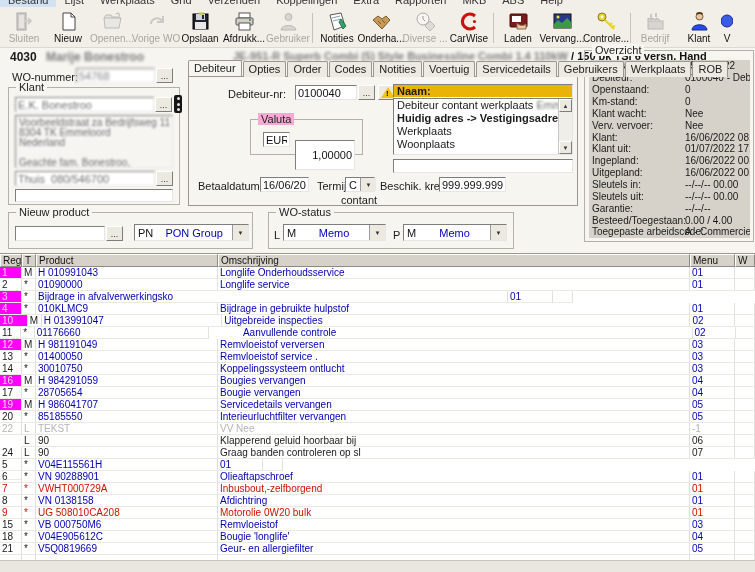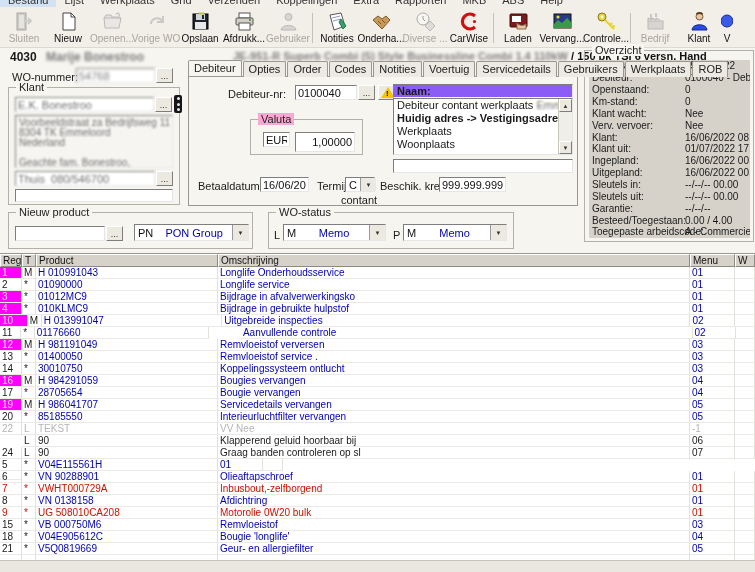--- a/index.html
+++ b/index.html
@@ -55,21 +55,21 @@
   
   .tabctl{position:absolute;left:188px;top:61px;width:390px;height:145px;}
   .tabrow{position:absolute;left:0;top:0;height:16px;display:flex;z-index:2;}
   .tab{padding:1px 5px 0 5px;font-size:11px;border:1px solid #9a978e;border-bottom:none;
        background:#eceae2;margin-right:1px;border-radius:2px 2px 0 0;color:#222;white-space:nowrap;}
   .tab.active{background:#f7f5f0;padding-bottom:2px;position:relative;top:-1px;}
   .tabpanel{position:absolute;left:0;top:15px;right:0;bottom:0;border:1px solid #9a978e;background:#f7f5f0;}
 
   
   .naam-head{position:absolute;left:205px;top:23px;width:180px;height:14px;box-sizing:border-box;
-             background:#8b5cf6;border:1px solid;border-color:#7e7e7e #e6e6e6 #fff #7e7e7e;
+             background:#eab308;border:1px solid;border-color:#7e7e7e #e6e6e6 #fff #7e7e7e;
              font-weight:bold;padding:0 3px;}
   .naam-list{position:absolute;left:205px;top:37px;width:180px;height:57px;box-sizing:border-box;
              background:#fff;border:1px solid;border-color:#7e7e7e #e6e6e6 #e6e6e6 #7e7e7e;display:flex;}
   .naam-lines{flex:1;overflow:hidden;}
   .naam-line{height:13px;line-height:13px;padding:0 3px;white-space:nowrap;font-size:11px;}
   .naam-line b{font-weight:bold;}
   .sbar{width:13px;background:#efeee9;border-left:1px solid #c9c6bd;display:flex;
         flex-direction:column;justify-content:space-between;}
   .sarrow{height:11px;background:#ece9e1;border:1px solid;border-color:#fff #7e7e7e #7e7e7e #fff;
           font-size:6px;display:flex;align-items:center;justify-content:center;color:#333;}
@@ -369,21 +369,21 @@
       <div class="sbar">
         <div class="sarrow">▲</div>
         <div class="sarrow">▼</div>
       </div>
     </div>
     <input class="inp" style="left: 205px; top: 98px; width: 180px; height: 14px;" value="">
 
     <div class="groupbox" style="left:62px;top:58px;width:113px;height:36px;">
       <span class="gtitle" style="background:#f9a8d4;">Valuta</span>
       <input class="inp" style="left: 12px; top: 12px; width: 27px; height: 15px;" value="EUR">
-      <input class="inp right" style="left: 44px; top: 12px; width: 60px; height: 20px;" value="1,00000">
+      <input class="inp right" style="left: 44px; top: 20px; width: 60px; height: 30px;" value="1,00000">
     </div>
 
     <div class="lbl" style="left:10px;top:119px;">Betaaldatum:</div>
     <input class="inp" style="left: 72px; top: 116px; width: 49px; height: 15px;" value="16/06/2022">
     <div class="lbl" style="left:129px;top:119px;">Termijn:</div>
     <div class="combo" style="left:157px;top:116px;width:30px;height:15px;">
       <span class="ccode" style="color:#111;">C</span>
       <span style="flex:1"></span>
       <span class="drop">▼</span>
     </div>
@@ -507,21 +507,20 @@
           <div class="gc r" style="width: 22px;">2</div>
           <div class="gc t" style="width: 14px;">*</div>
           <div class="gc p" style="width: 182px;">01090000</div>
           <div class="gc o" style="width: 472px;">Longlife service</div>
           <div class="gc m" style="width: 45px;">01</div>
           <div class="gc w" style="width: 20px;"></div>
         </div>
         <div class="grow c-blue">
           <div class="gc r hl" style="width: 22px;">3</div>
           <div class="gc t" style="width: 14px;">*</div>
-          <div class="gc p" style="width: 182px;">01012MC9</div>
           <div class="gc o" style="width: 472px;">Bijdrage in afvalverwerkingsko</div>
           <div class="gc m" style="width: 45px;">01</div>
           <div class="gc w" style="width: 20px;"></div>
         </div>
         <div class="grow c-blue">
           <div class="gc r hl" style="width: 22px;">4</div>
           <div class="gc t" style="width: 14px;">*</div>
           <div class="gc p" style="width: 182px;">010KLMC9</div>
           <div class="gc o" style="width: 472px;">Bijdrage in gebruikte hulpstof</div>
           <div class="gc m" style="width: 45px;">01</div>

